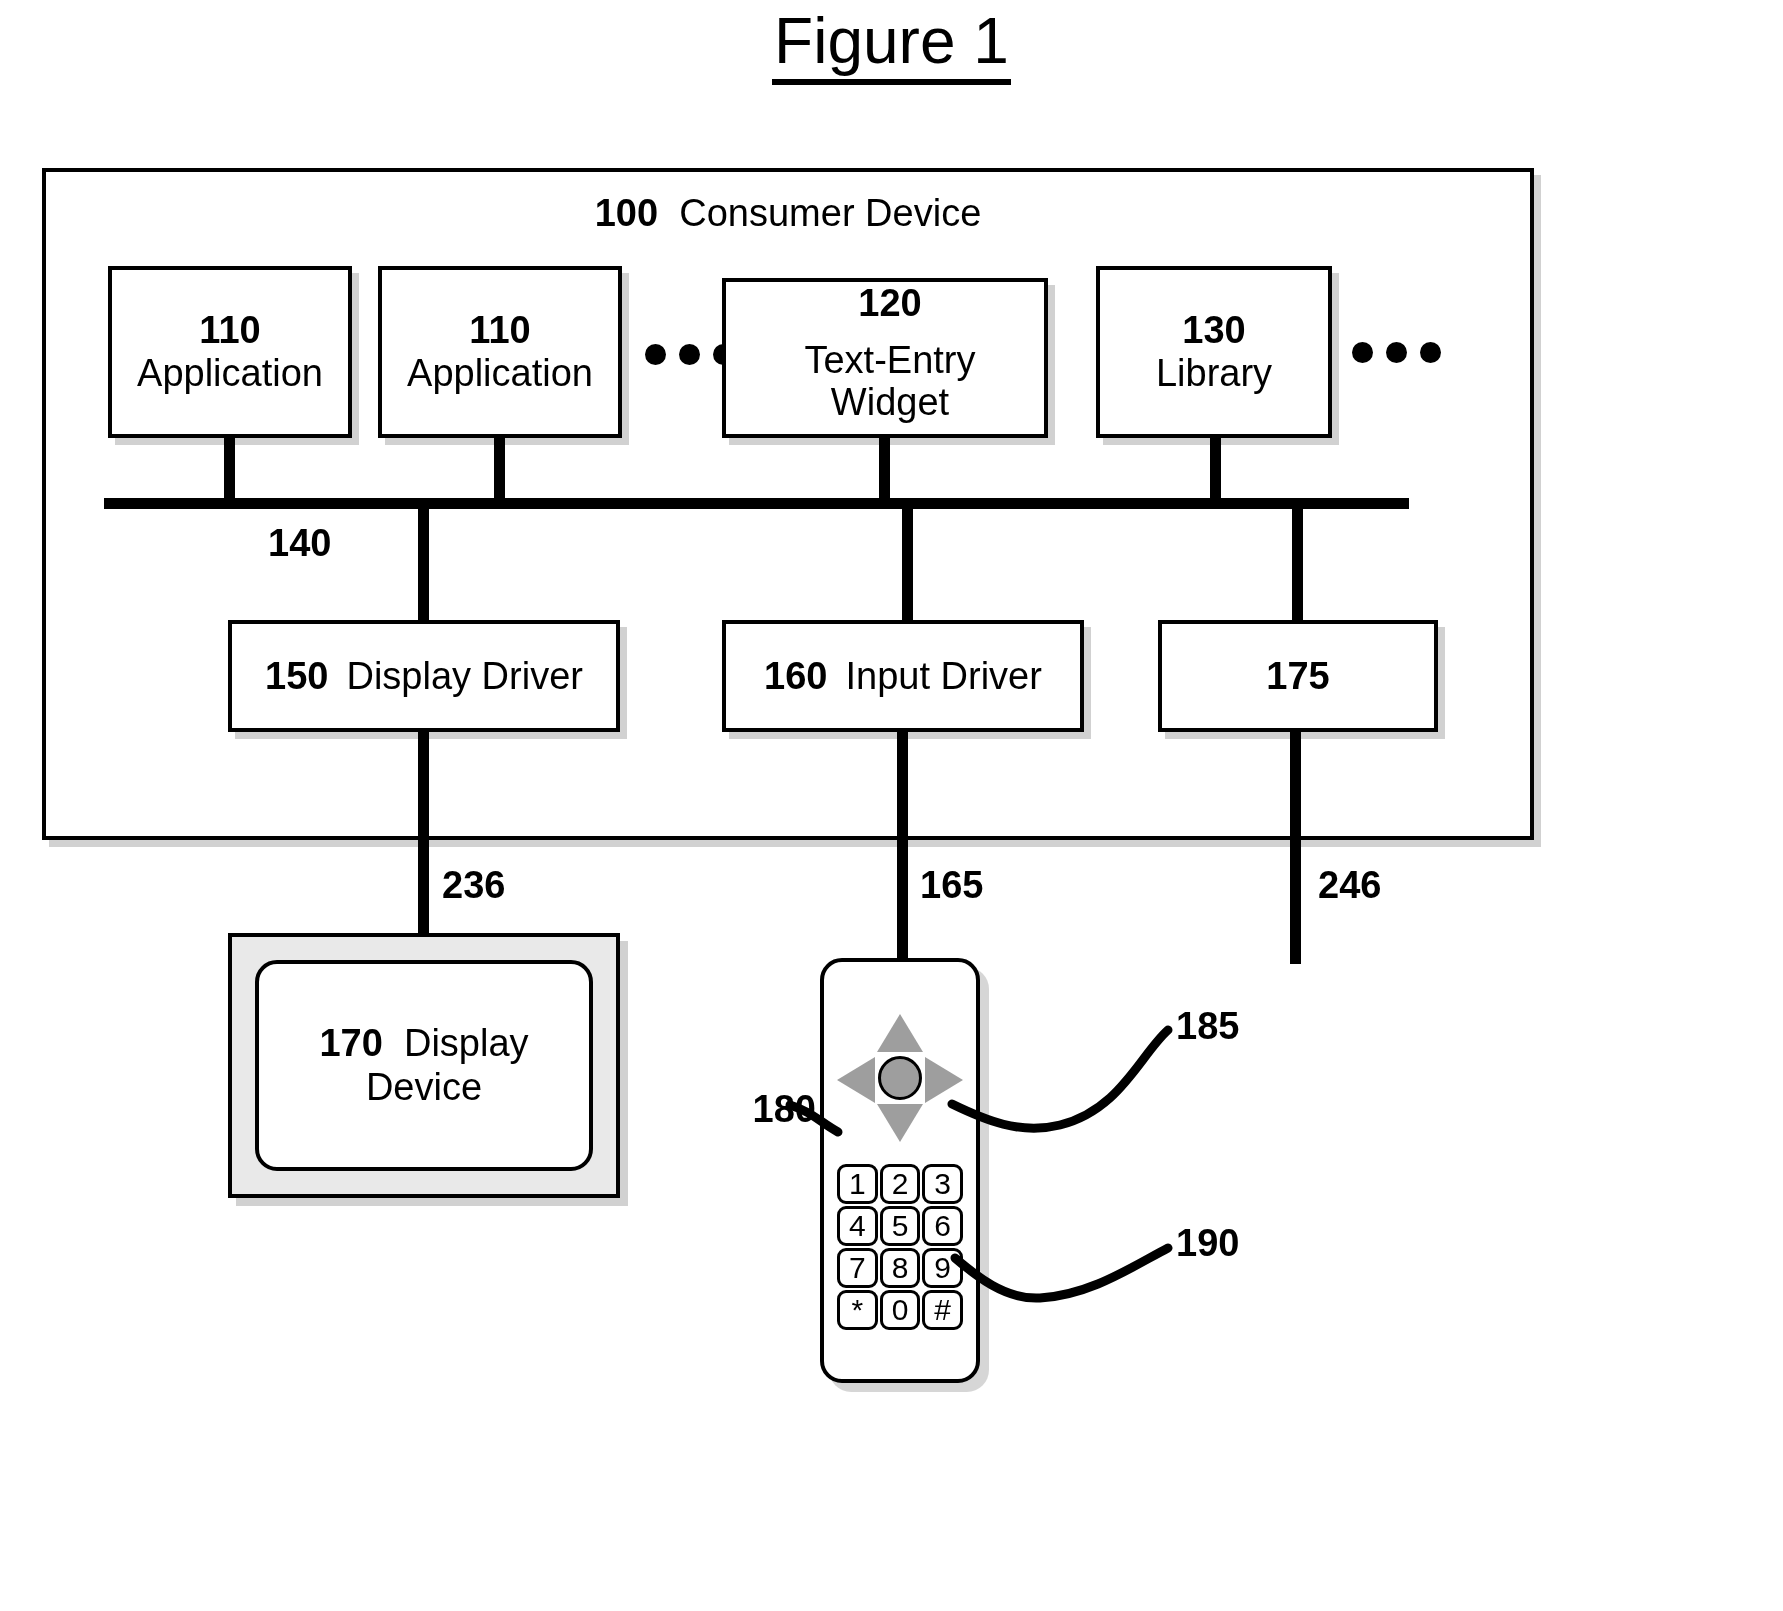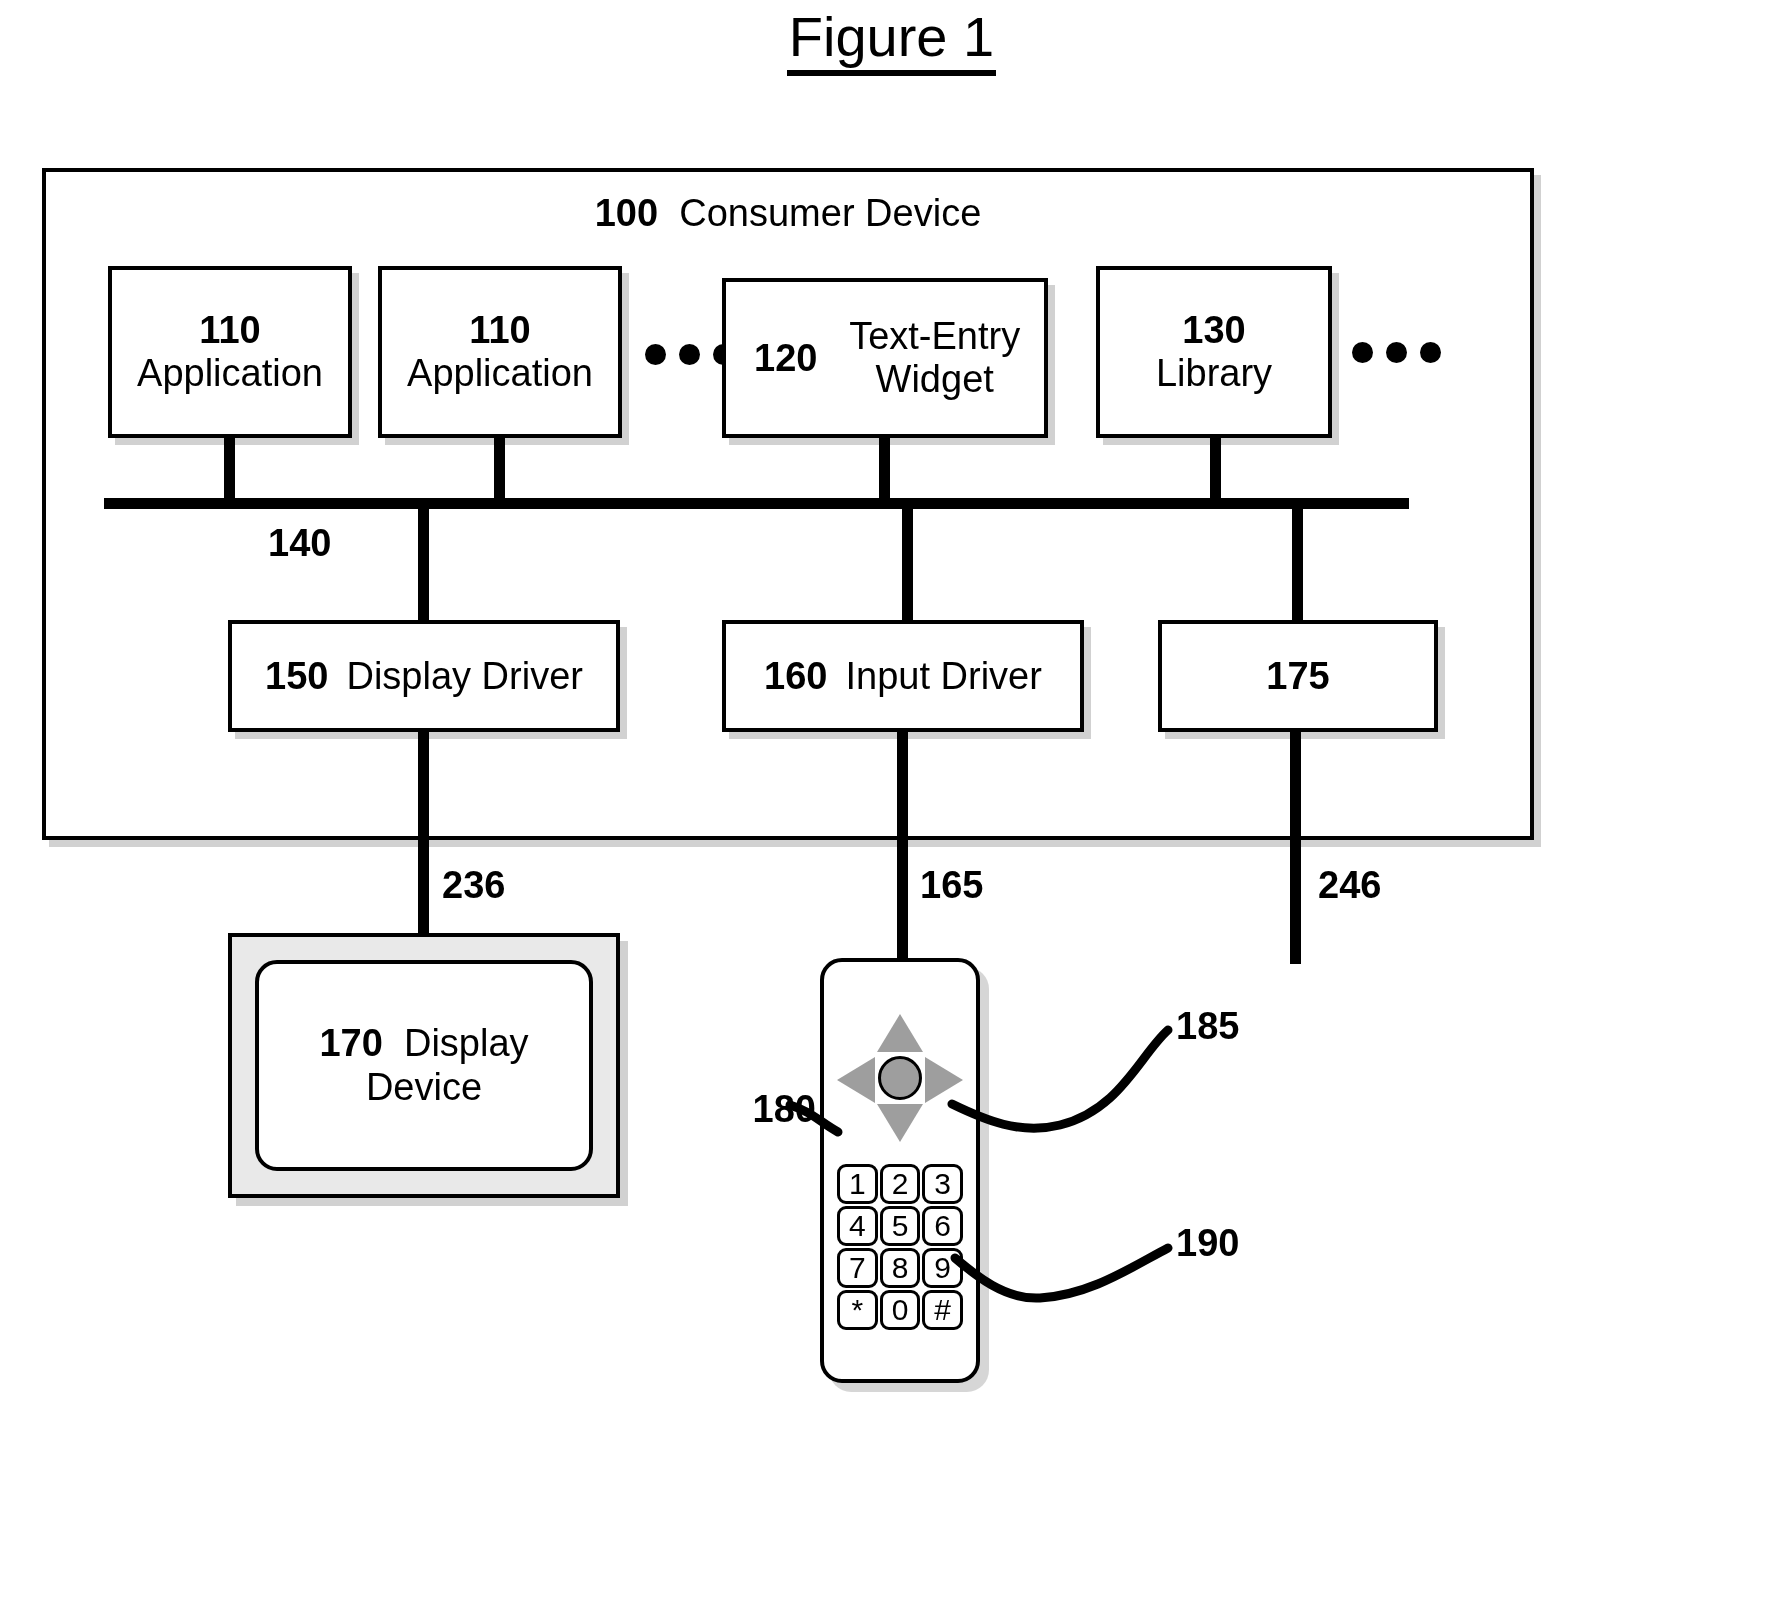--- a/index.html
+++ b/index.html
@@ -19,21 +19,21 @@
     background: #ffffff;
   }
 
   
   #figure-title {
     position: absolute;
     left: 0;
     top: 8px;
     width: 1783px;
     text-align: center;
-    font-size: 56px;
+    font-size: 64px;
     font-weight: normal;
     letter-spacing: 0px;
     line-height: 1.05;
   }
   #figure-title span {
     border-bottom: 6px solid #000;
     padding: 0 2px 2px 2px;
   }
 
   
@@ -287,21 +287,21 @@
     </div>
   </div>
 
   <div class="dots" style="left:645px; top:344px;">
     <i></i>
     <i></i>
     <i></i>
   </div>
 
   <div class="box" style="left:722px; top:278px; width:326px; height:160px;">
-    <div class="box-label" style="font-size:38px; gap:14px; justify-content:flex-start; padding-left:28px;">
+    <div class="box-label" style="font-size:38px; gap:14px; justify-content:flex-start; padding-left:16px;flex-direction:column;">
       <span class="num">120</span>
       <span class="nm" style="text-align:center; flex:1;">Text-Entry Widget</span>
     </div>
   </div>
 
   <div class="box" style="left:1096px; top:266px; width:236px; height:172px;">
     <div class="box-label" style="flex-direction:column; font-size:38px;">
       <div class="num">130</div>
       <div class="nm">Library</div>
     </div>

